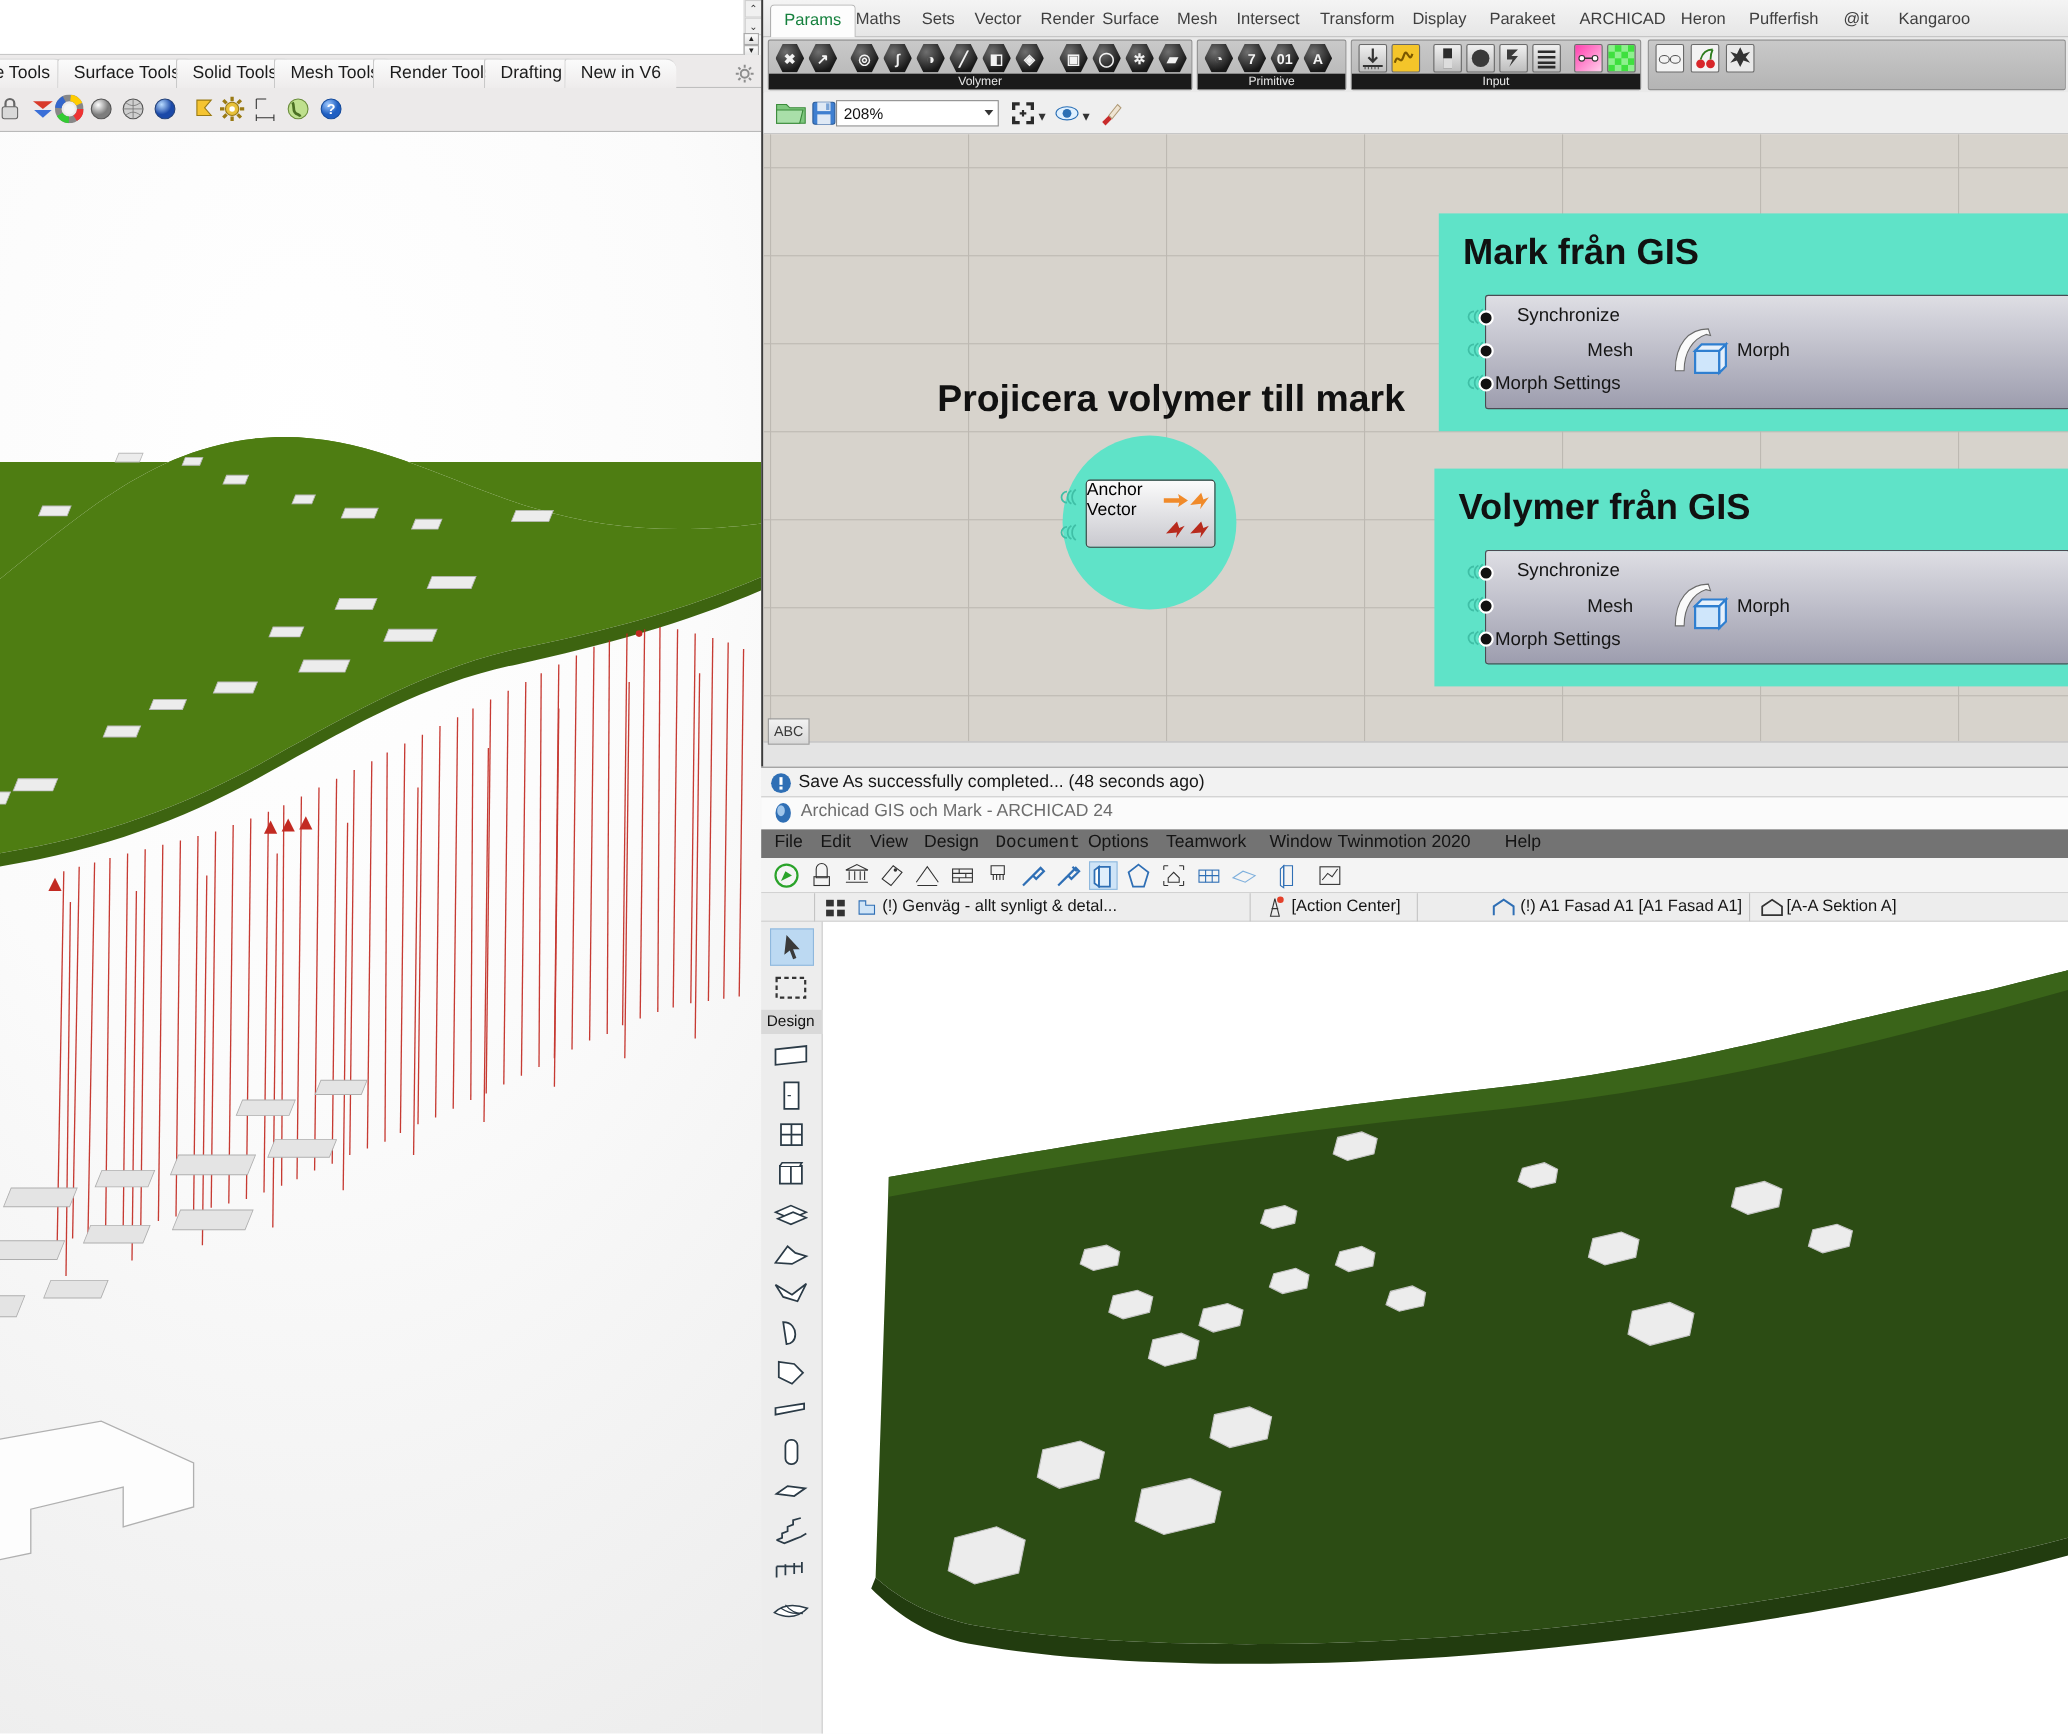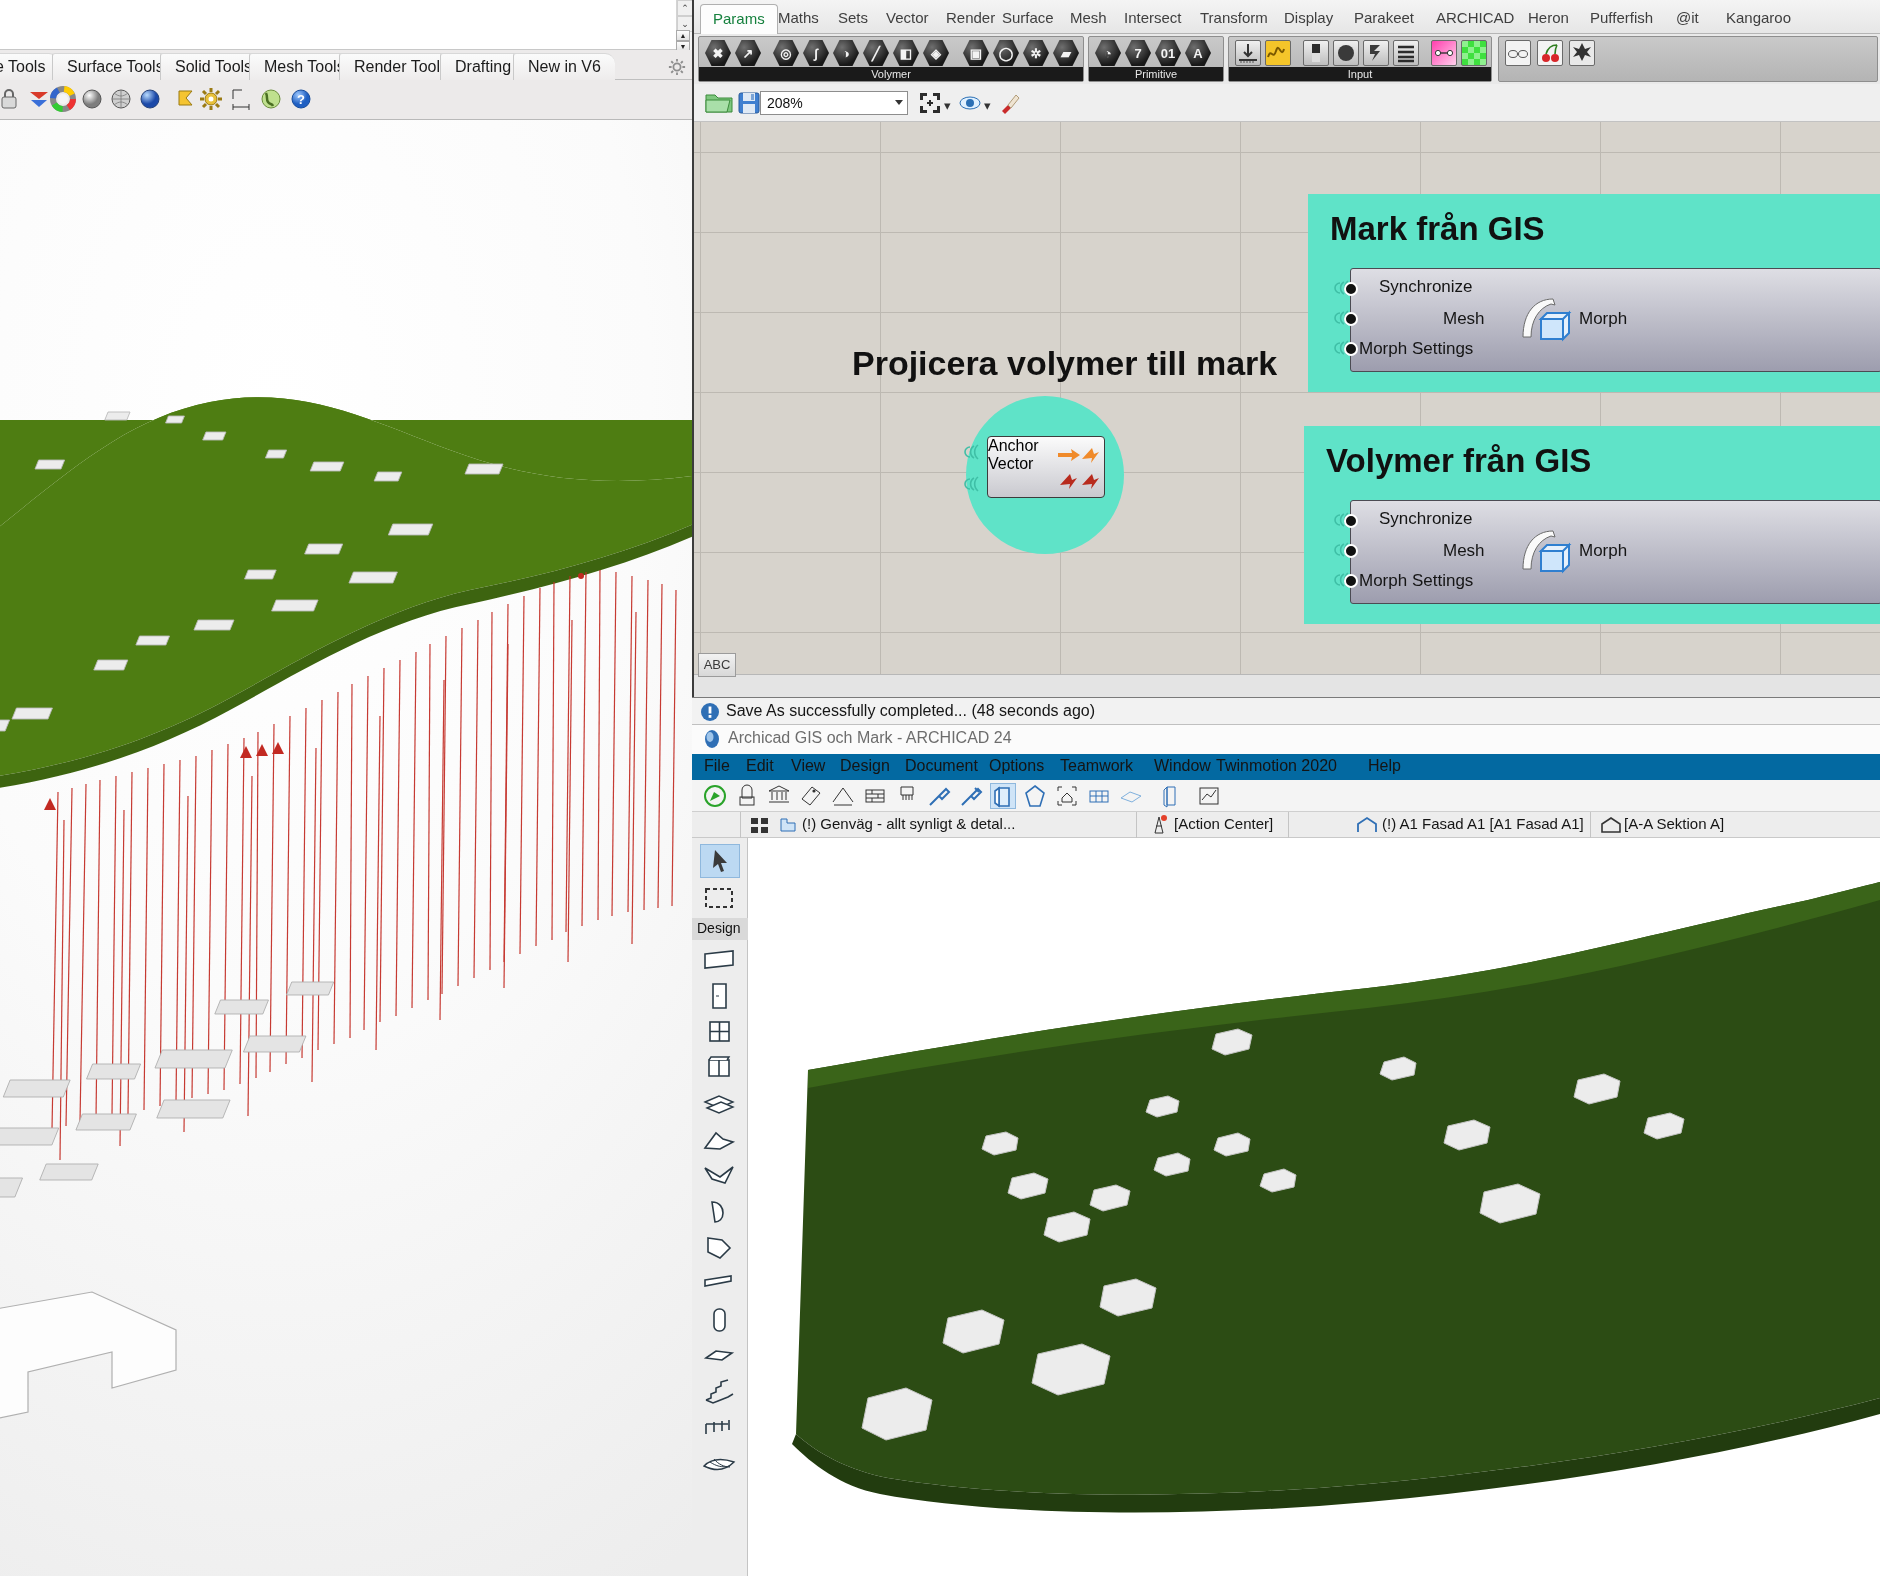--- a/index.html
+++ b/index.html
@@ -73,21 +73,21 @@
   .gh-statusbar { position:absolute; left:0; top:674px; width:1188px; height:23px; background:#e4e4e4; border-top:1px solid #b7b7b7; }
   .abc-tab { position:absolute; left:4px; top:-22px; width:38px; height:24px; background:linear-gradient(#f2f2f2,#d8d8d8); border:1px solid #9b9b9b;
              font-size:13px; color:#3a3a3a; text-align:center; line-height:22px; }
 
   
   #ac { position:absolute; left:692px; top:697px; width:1188px; height:879px; background:#f1f1f1; border-top:1px solid #7a7a7a;}
   .ac-msg { position:absolute; left:0; top:0; width:1188px; height:27px; background:#f2f2f2; border-bottom:1px solid #c0c0c0; }
   .ac-msg .txt { position:absolute; left:34px; top:4px; font-size:16px; color:#161616; white-space:nowrap; }
   .ac-title { position:absolute; left:0; top:27px; width:1188px; height:29px; background:#fbfbfb; }
   .ac-title .txt { position:absolute; left:36px; top:4px; font-size:16px; color:#6d6d6d; white-space:nowrap; }
-  .ac-menu { position:absolute; left:0; top:56px; width:1188px; height:26px; background:#0369a1; }
+  .ac-menu { position:absolute; left:0; top:56px; width:1188px; height:26px; background:#737373; }
   .ac-menu .mi { position:absolute; top:3px; font-size:16px; color:#141414; white-space:nowrap; }
   .ac-tb { position:absolute; left:0; top:82px; width:1188px; height:32px; background:#f4f4f4; border-bottom:1px solid #cfcfcf; }
   .ac-tbic { position:absolute; top:3px; width:26px; height:26px; }
   .ac-bar2 { position:absolute; left:0; top:114px; width:1188px; height:26px; background:#ededed; border-bottom:1px solid #c9c9c9; }
   .ac-bi { position:absolute; top:3px; font-size:15px; color:#151515; white-space:nowrap; }
   .ac-sep { position:absolute; top:0; width:1px; height:26px; background:#c4c4c4; }
   .ac-toolbox { position:absolute; left:0; top:140px; width:56px; height:739px; background:#ededed; border-right:1px solid #c4c4c4; }
   .tbx { position:absolute; left:8px; width:40px; height:34px; }
   .tbx.sel { background:#bcd9f2; border:1px solid #8fb8dd; }
   .tbx-label { position:absolute; left:0; width:56px; height:22px; background:#d9d9d9; font-size:14px; color:#111; padding-left:5px; line-height:21px; }
@@ -685,21 +685,21 @@
           <ellipse cx="8" cy="8" rx="3.5" ry="5" fill="#9fc5ea"></ellipse>
       </svg>
       <div class="txt">Archicad GIS och Mark - ARCHICAD 24</div>
     </div>
 
     <div class="ac-menu">
       <div class="mi" style="left:12px;">File</div>
       <div class="mi" style="left:54px;">Edit</div>
       <div class="mi" style="left:99px;">View</div>
       <div class="mi" style="left:148px;">Design</div>
-      <div class="mi" style="left:213px;">Document</div>
+      <div class="mi" style="left:213px;font-family:Liberation Mono, monospace;">Document</div>
       <div class="mi" style="left:297px;">Options</div>
       <div class="mi" style="left:368px;">Teamwork</div>
       <div class="mi" style="left:462px;">Window</div>
       <div class="mi" style="left:524px;text-align:right;">Twinmotion 2020</div>
       <div class="mi" style="left:676px;">Help</div>
     </div>
 
     <div class="ac-tb">
       <div class="ac-tbic" style="left:10px;">
         <svg width="26" height="26" viewBox="0 0 26 26">

